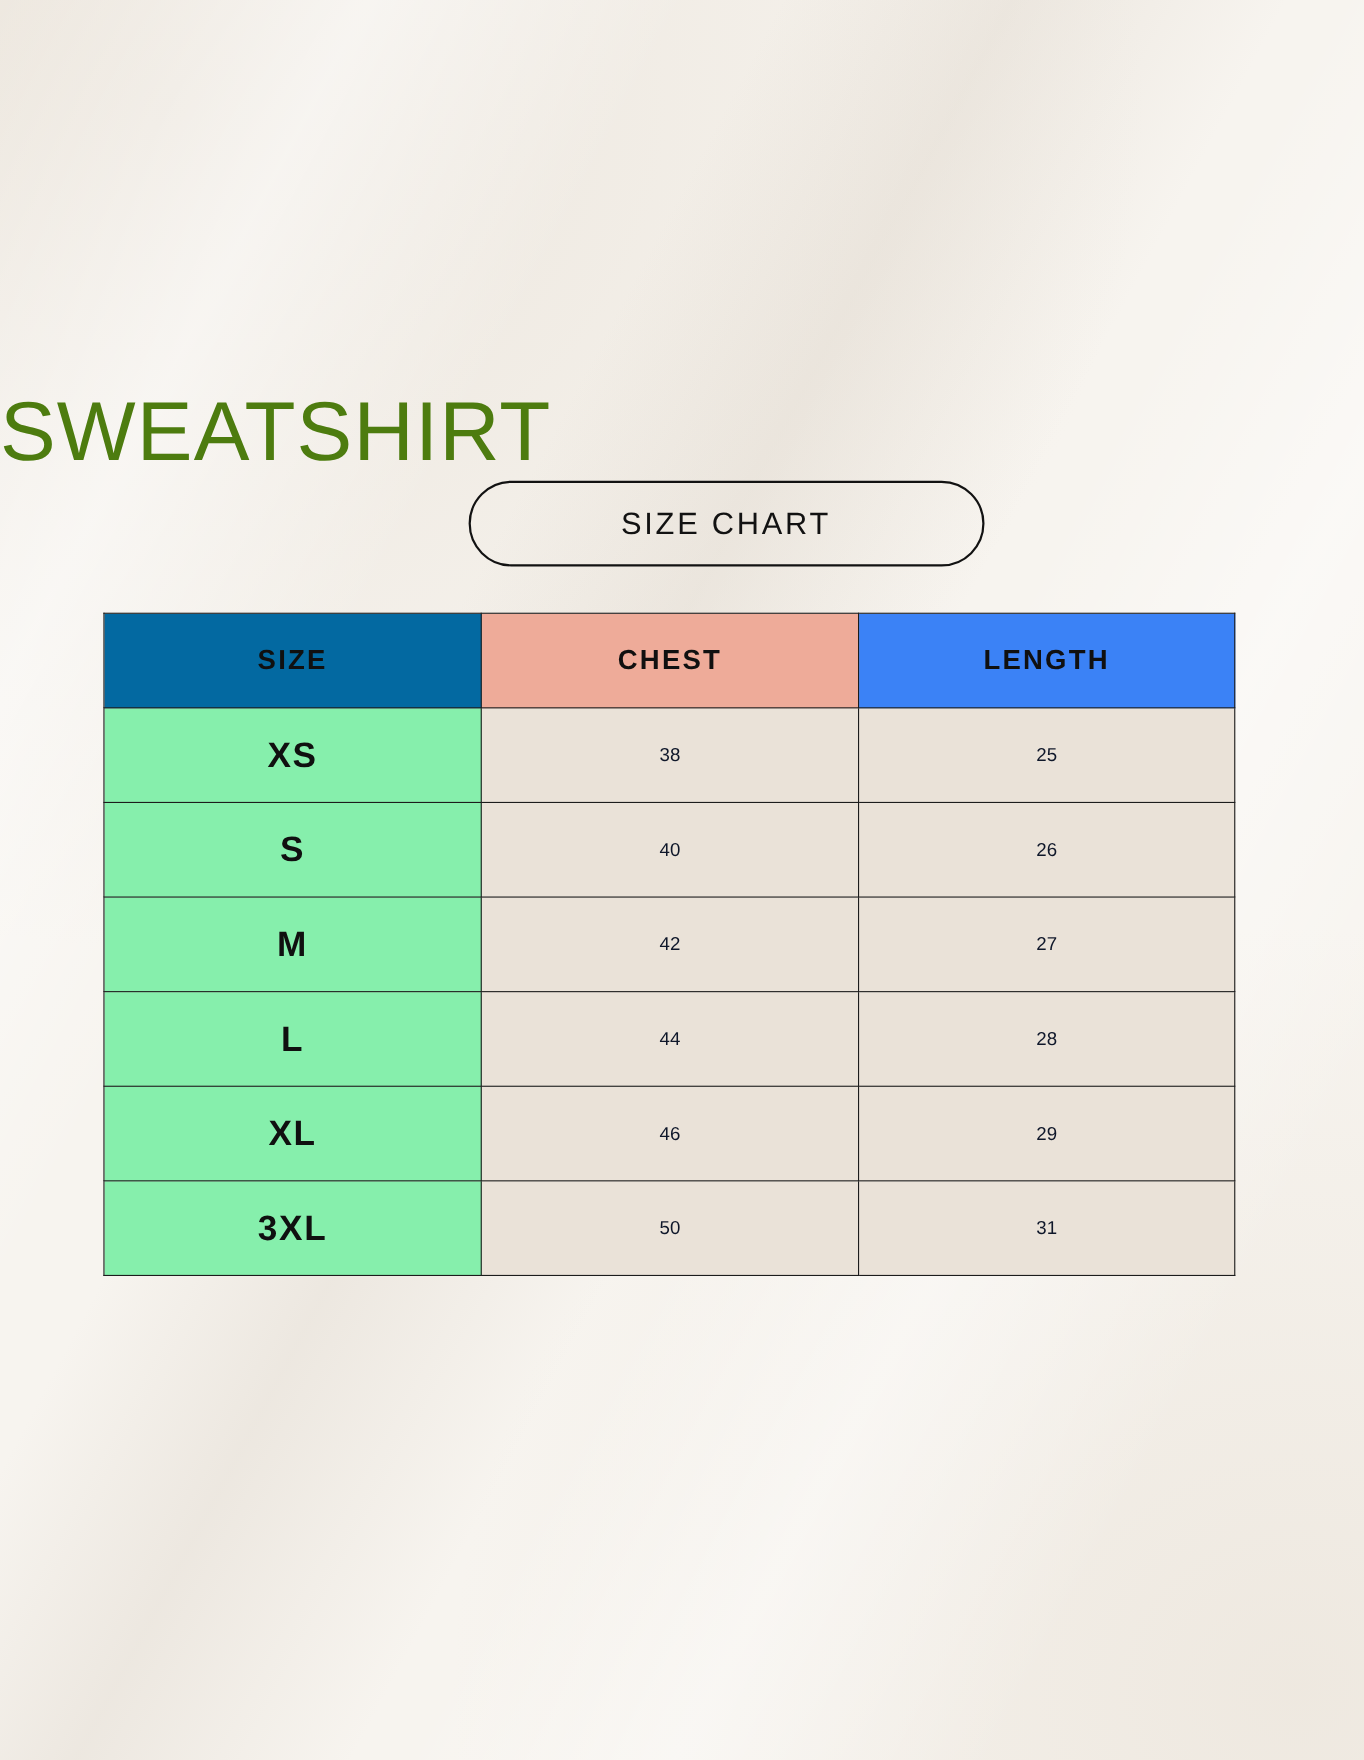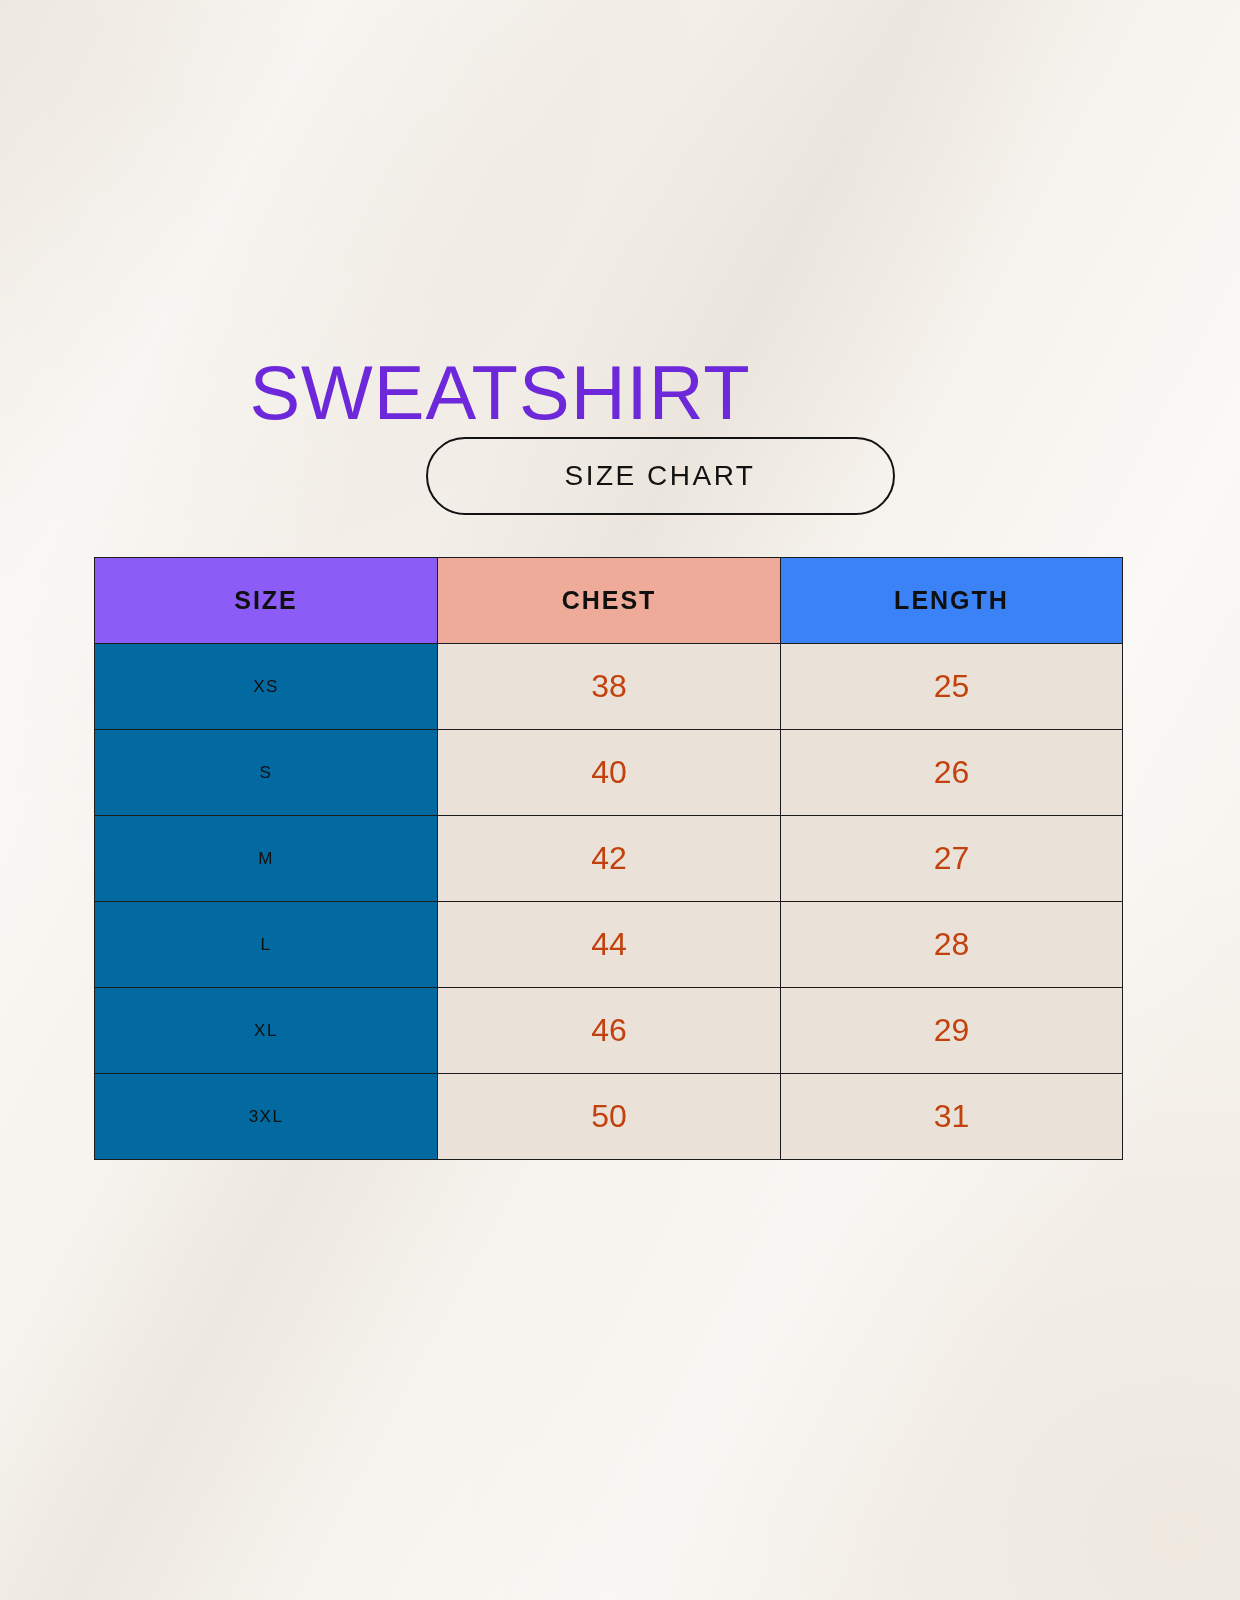--- a/index.html
+++ b/index.html
@@ -33,26 +33,26 @@
     position: relative;
     width: 1240px;
     height: 1600px;
   }
 
   .title {
     position: absolute;
     top: 300px;
     left: 0;
     width: 1000px;
-    text-align: center;
+    text-align: left;
     font-size: 76px;
     line-height: 84px;
     font-weight: 400;
     letter-spacing: 1px;
-    color: #6d28d9;
+    color: #4d7c0f;
   }
 
   .pill-wrap {
     position: absolute;
     top: 437px;
     left: 0;
     width: 1240px;
     display: flex;
     justify-content: center;
     margin-left: 40px;
@@ -94,36 +94,36 @@
   col.c-size  { width: 343px; }
   col.c-chest { width: 343px; }
   col.c-len   { width: 342px; }
 
   thead th {
     font-size: 25px;
     font-weight: 700;
     letter-spacing: 2px;
     color: #101010;
   }
-  thead th.h-size  { background: #8b5cf6; }
+  thead th.h-size  { background: #0369a1; }
   thead th.h-chest { background: #eeab99; }
   thead th.h-len   { background: #3b82f6; }
 
   tbody td.size-cell {
-    background: #0369a1;
-    font-size: 17px;
-    font-weight: 400;
+    background: #86efac;
+    font-size: 32px;
+    font-weight: 700;
     letter-spacing: 1.5px;
     color: #101010;
   }
   tbody td.val-cell {
     background: #eae2d8;
-    font-size: 32px;
+    font-size: 17px;
     font-weight: 400;
-    color: #c2410c;
+    color: #0f172a;
   }
 
   .note {
     position: absolute;
     top: 1240px;
     left: 94px;
     width: 1028px;
     text-align: right;
     font-size: 21px;
     font-weight: 600;

